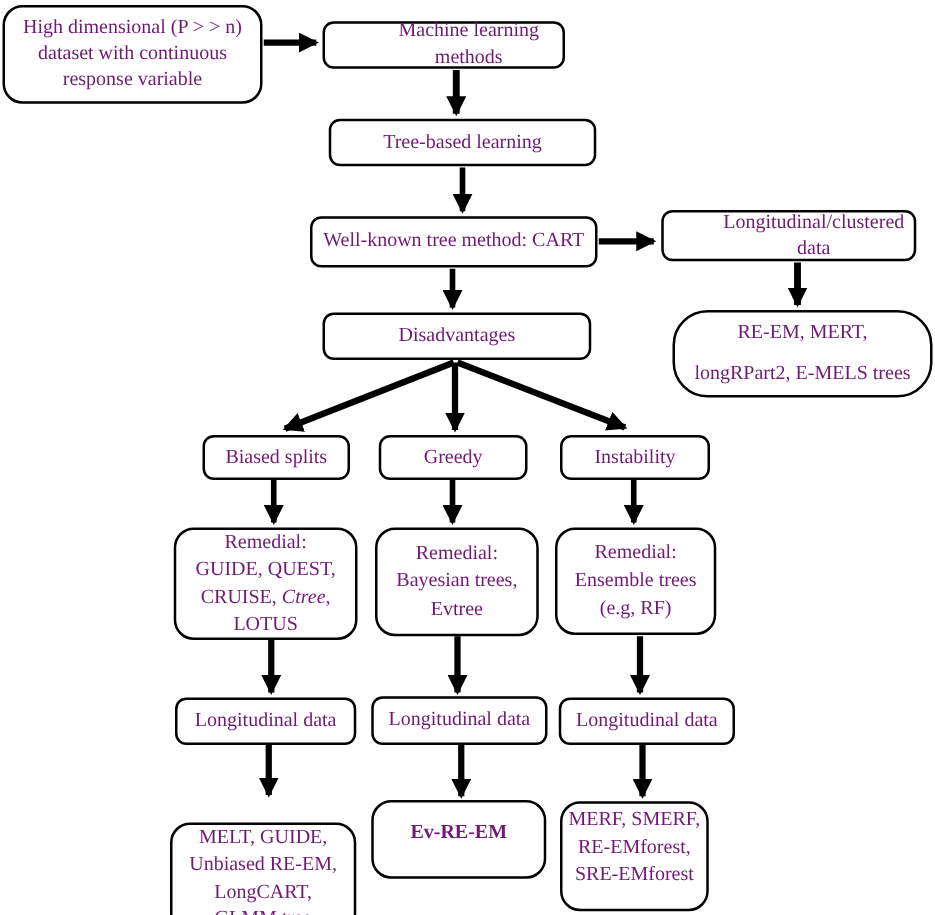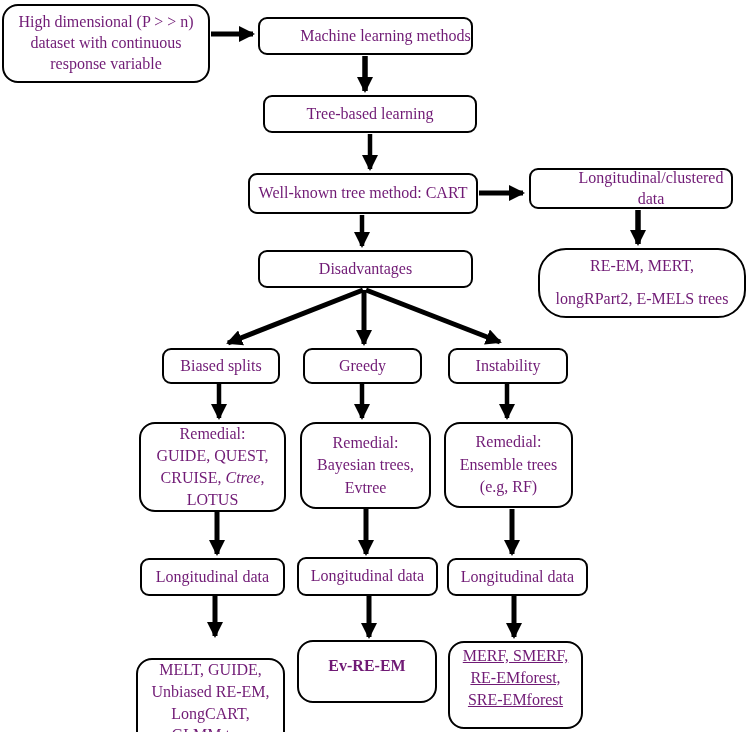--- a/index.html
+++ b/index.html
@@ -62,21 +62,21 @@
     <line x1="369" y1="596" x2="369" y2="637" stroke="#000" stroke-width="5" marker-end="url(#ah)"></line>
     <line x1="514" y1="596" x2="514" y2="637" stroke="#000" stroke-width="5" marker-end="url(#ah)"></line>
   </svg>
 
   <div class="node r-lg" style="left:2px; top:4px; width:208px; height:79px;">
     <div>High dimensional (P &gt; &gt; n)</div>
     <div>dataset with continuous</div>
     <div>response variable</div>
   </div>
 
-  <div class="node r-sm" style="left:258px; top:17px; width:215px; height:38px;padding-left:40px;">
+  <div class="node r-sm" style="left:258px; top:17px; width:194px; height:38px;padding-left:40px;">
     <div>Machine learning methods</div>
   </div>
 
   <div class="node r-sm" style="left:263px; top:95px; width:214px; height:38px;">
     <div>Tree-based learning</div>
   </div>
 
   <div class="node r-sm" style="left:248px; top:173px; width:230px; height:41px;">
     <div>Well-known tree method: CART</div>
   </div>
@@ -141,19 +141,19 @@
     <div>MELT, GUIDE,</div>
     <div>Unbiased RE-EM,</div>
     <div>LongCART,</div>
     <div>GLMM tree</div>
   </div>
 
   <div class="node r-lg bold" style="left:297px; top:640px; width:140px; height:63px; padding-bottom:10px;">
     <div>Ev-RE-EM</div>
   </div>
 
-  <div class="node r-lg" style="left:448px; top:641px; width:135px; height:88px; line-height:1.38; padding-bottom:14px;text-decoration:underline;">
+  <div class="node r-lg" style="left:448px; top:641px; width:119px; height:88px; line-height:1.38; padding-bottom:14px;">
     <div>MERF, SMERF,</div>
     <div>RE-EMforest,</div>
     <div>SRE-EMforest</div>
   </div>
 
 </div>
 
 </body></html>

